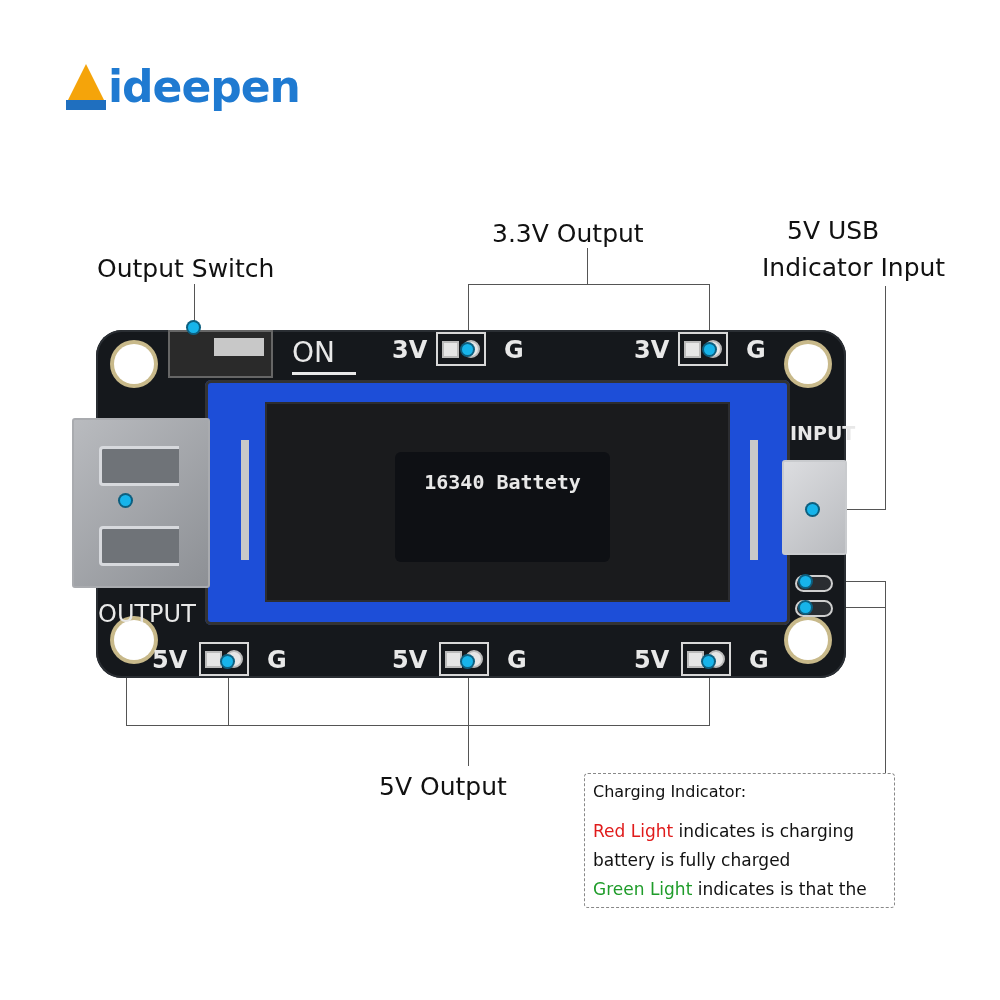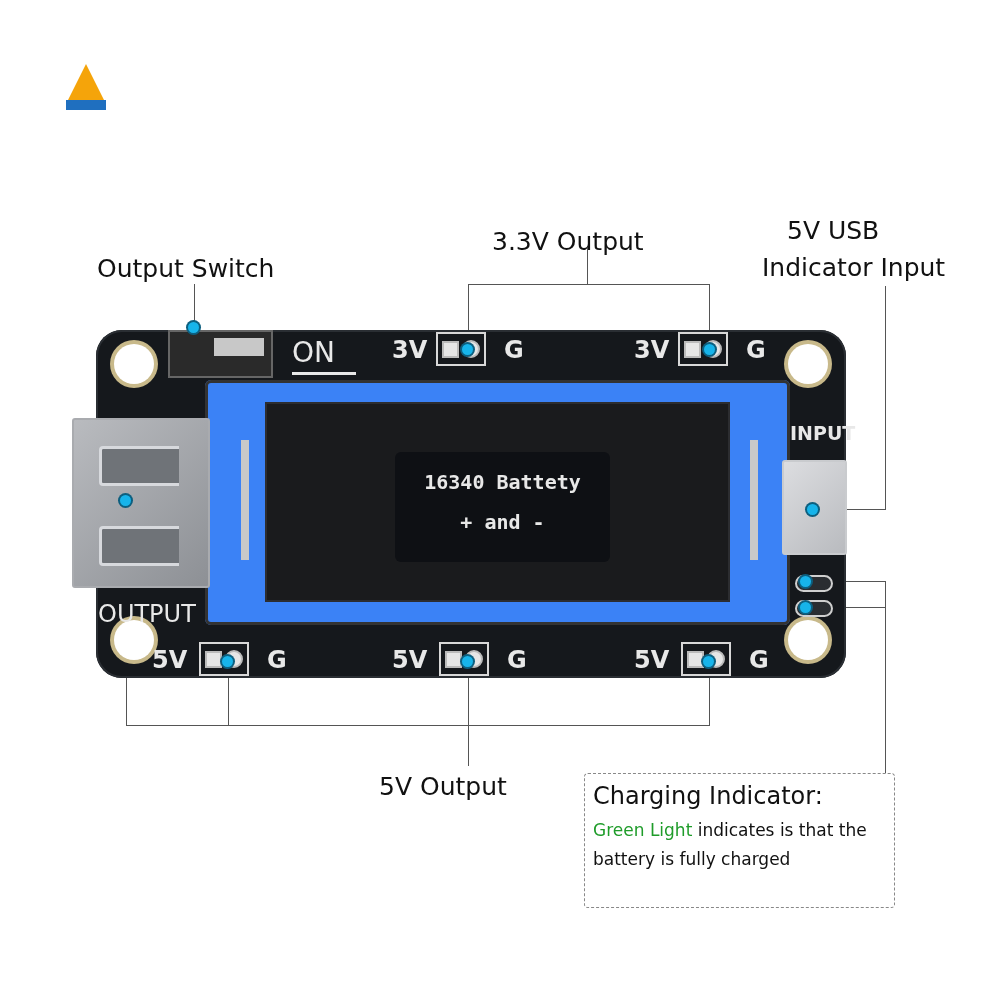--- a/index.html
+++ b/index.html
@@ -12,47 +12,48 @@
   .logo-text{font-family:"DejaVu Sans",sans-serif;font-size:44px;font-weight:bold;color:#1f7ad1;letter-spacing:-1px;line-height:46px;margin-left:2px}
   .label{font-size:25px;font-family:"DejaVu Sans",sans-serif;color:#111;white-space:nowrap}
   .line{position:absolute;background:#555}
   .board{left:96px;top:330px;width:750px;height:348px;background:#15181c;border-radius:26px;box-shadow:inset 0 0 0 2px #2a2e33}
   .hole{position:absolute;width:40px;height:40px;border-radius:50%;background:#fff;box-shadow:0 0 0 4px #c8b98a}
   .silk{position:absolute;color:#e8e8e8;font-family:"DejaVu Sans",sans-serif;font-weight:bold}
   .pinbox{position:absolute;border:2px solid #d8d8d8;width:50px;height:34px;display:flex;align-items:center;justify-content:space-around;padding:0 3px}
   .pad-sq{width:17px;height:17px;background:#e6e6e6;border:2px solid #bbb}
   .pad-rd{width:18px;height:18px;border-radius:50%;background:#e6e6e6;border:2px solid #bbb}
   .dot{position:absolute;width:11px;height:11px;border-radius:50%;background:#17b4ea;box-shadow:0 0 0 2px #0d5f7f}
-  .holder{left:205px;top:380px;width:585px;height:245px;background:#3b82f6;border-radius:6px;box-shadow:inset 0 0 0 3px #333}
+  .holder{left:205px;top:380px;width:585px;height:245px;background:#1d4ed8;border-radius:6px;box-shadow:inset 0 0 0 3px #333}
   .holder-inner{position:absolute;left:60px;top:22px;width:465px;height:200px;background:#1a1b1d;border:2px solid #2c2d30}
   .bat-window{position:absolute;left:190px;top:72px;width:215px;height:110px;background:#0e1014;border-radius:6px}
   .bat-text{position:absolute;left:0;right:0;text-align:center;color:#e8e8e8;font-family:"DejaVu Sans Mono",monospace;font-weight:bold;font-size:20px}
   .usb-a{left:72px;top:418px;width:138px;height:170px;background:linear-gradient(135deg,#b9bbbf,#8d9095);border:2px solid #a9abaf;border-radius:3px}
   .usb-slot{position:absolute;left:25px;width:80px;height:40px;border:3px solid #d7d9dd;border-right:none;background:#6f7378;border-radius:4px 0 0 4px}
   .micro-usb{left:782px;top:460px;width:65px;height:95px;background:linear-gradient(135deg,#dcdde0,#b9bbbf);border:2px solid #c9cbce;border-radius:3px}
   .switch{left:168px;top:330px;width:105px;height:48px;background:#2a2a2a;border:2px solid #666}
   .switch-knob{position:absolute;left:44px;top:6px;width:50px;height:18px;background:#c8c8c8}
   .led{position:absolute;width:38px;height:17px;border:2px solid #cfcfcf;border-radius:9px;background:#2a2d31}
   .ind-box{left:584px;top:773px;width:311px;height:135px;border:1px dashed #888;border-radius:4px;background:#fff;padding:8px 8px}
-  .ind-title{font-size:24px;color:#111;margin-bottom:6px;display:block}
+  .ind-title{font-size:16px;color:#111;margin-bottom:16px;display:block}
   .ind-line{font-size:17px;line-height:29px;display:block;white-space:nowrap}
   .red{color:#e01b1b}.green{color:#1f9c2a}
 </style>
 </head>
 <body>
 
 <div class="abs logo">
   <div class="logo-a">
       <div class="tri"></div>
       <div class="bar"></div>
     </div>
+  <span class="logo-text">ideepen</span>
 </div>
 
 <div class="abs label" style="left:97px;top:254px">Output Switch</div>
-<div class="abs label" style="left:492px;top:227px">3.3V Output</div>
+<div class="abs label" style="left:492px;top:219px">3.3V Output</div>
 <div class="abs label" style="left:787px;top:216px">5V USB</div>
 <div class="abs label" style="left:762px;top:253px">Indicator Input</div>
 <div class="abs label" style="left:379px;top:772px">5V Output</div>
 
 <div class="line" style="left:194px;top:284px;width:1px;height:38px"></div>
 <div class="line" style="left:587px;top:248px;width:1px;height:37px"></div>
 <div class="line" style="left:468px;top:284px;width:241px;height:1px"></div>
 <div class="line" style="left:468px;top:284px;width:1px;height:66px"></div>
 <div class="line" style="left:709px;top:284px;width:1px;height:66px"></div>
 <div class="line" style="left:885px;top:286px;width:1px;height:224px"></div>
@@ -118,21 +119,20 @@
 </div>
 
 <div class="abs switch">
     <div class="switch-knob"></div>
   </div>
 
 <div class="abs holder">
   <div class="holder-inner"></div>
   <div class="bat-window">
     <div class="bat-text" style="top:18px">16340 Battety</div>
-    <div class="bat-text" style="top:58px">+ and -</div>
   </div>
   <div class="abs" style="left:36px;top:60px;width:8px;height:120px;background:#c9c9c9"></div>
   <div class="abs" style="left:545px;top:60px;width:8px;height:120px;background:#c9c9c9"></div>
 </div>
 
 <div class="abs usb-a">
   <div class="usb-slot" style="top:26px"></div>
   <div class="usb-slot" style="top:106px"></div>
 </div>
 
@@ -144,15 +144,16 @@
 <div class="dot" style="left:120px;top:495px"></div>
 <div class="dot" style="left:807px;top:504px"></div>
 <div class="dot" style="left:800px;top:576px"></div>
 <div class="dot" style="left:800px;top:602px"></div>
 <div class="dot" style="left:222px;top:656px"></div>
 <div class="dot" style="left:462px;top:656px"></div>
 <div class="dot" style="left:703px;top:656px"></div>
 
 <div class="abs ind-box">
   <span class="ind-title">Charging Indicator:</span>
+  <span class="ind-line"><span class="red">Red Light</span><span> indicates is charging</span></span>
+  <span class="ind-line">battery is fully charged</span>
   <span class="ind-line"><span class="green">Green Light</span><span> indicates is that the</span></span>
-  <span class="ind-line">battery is fully charged</span>
 </div>
 
 </body></html>

